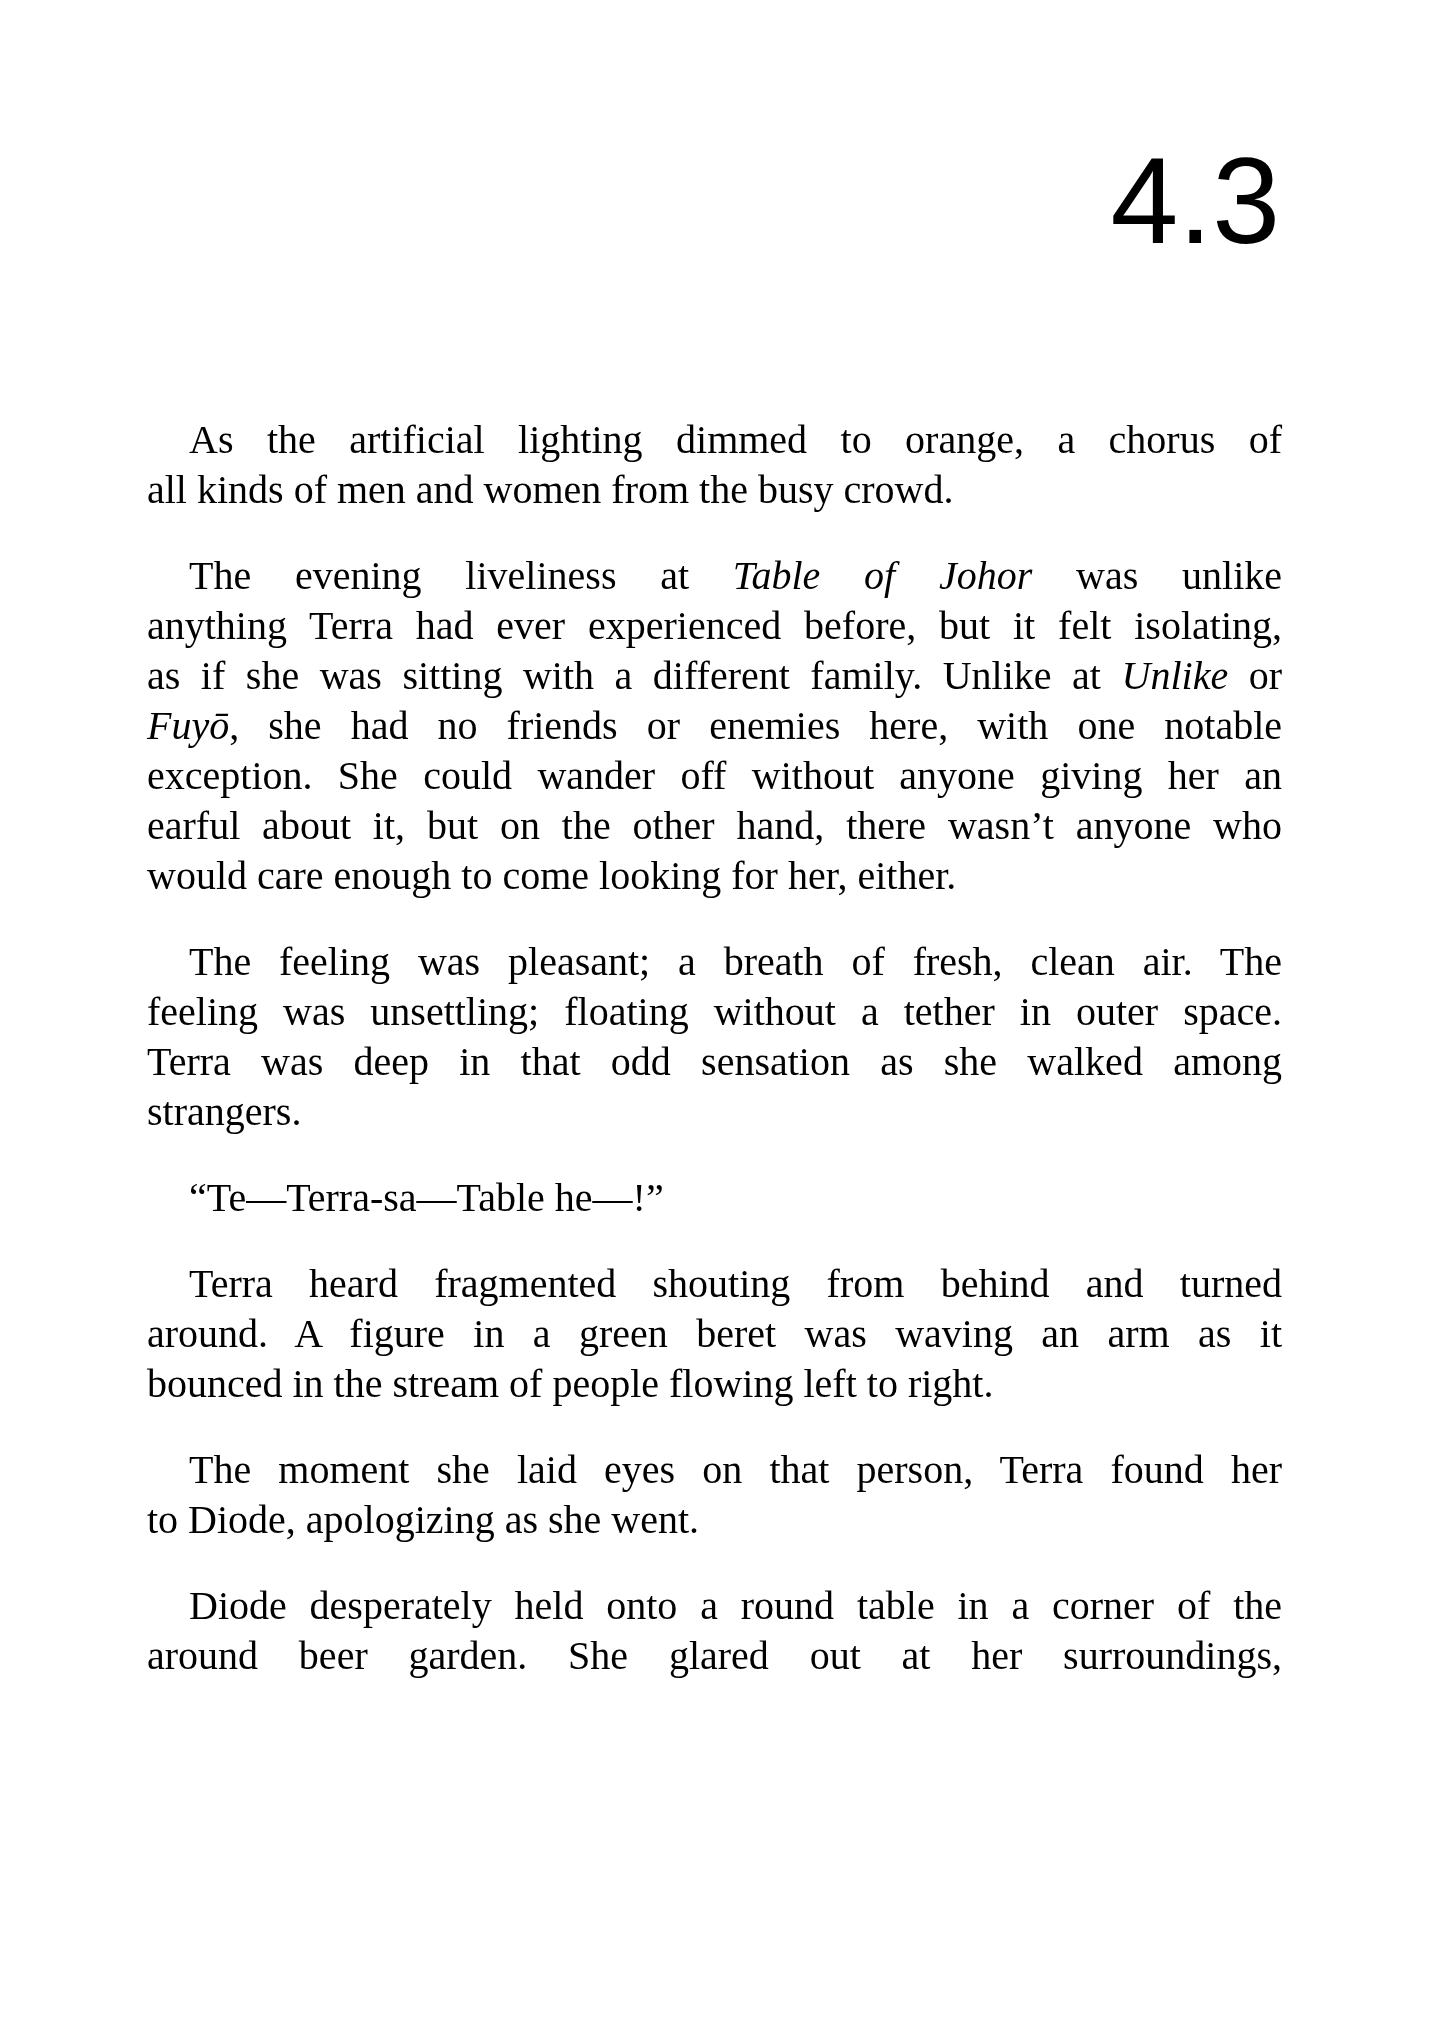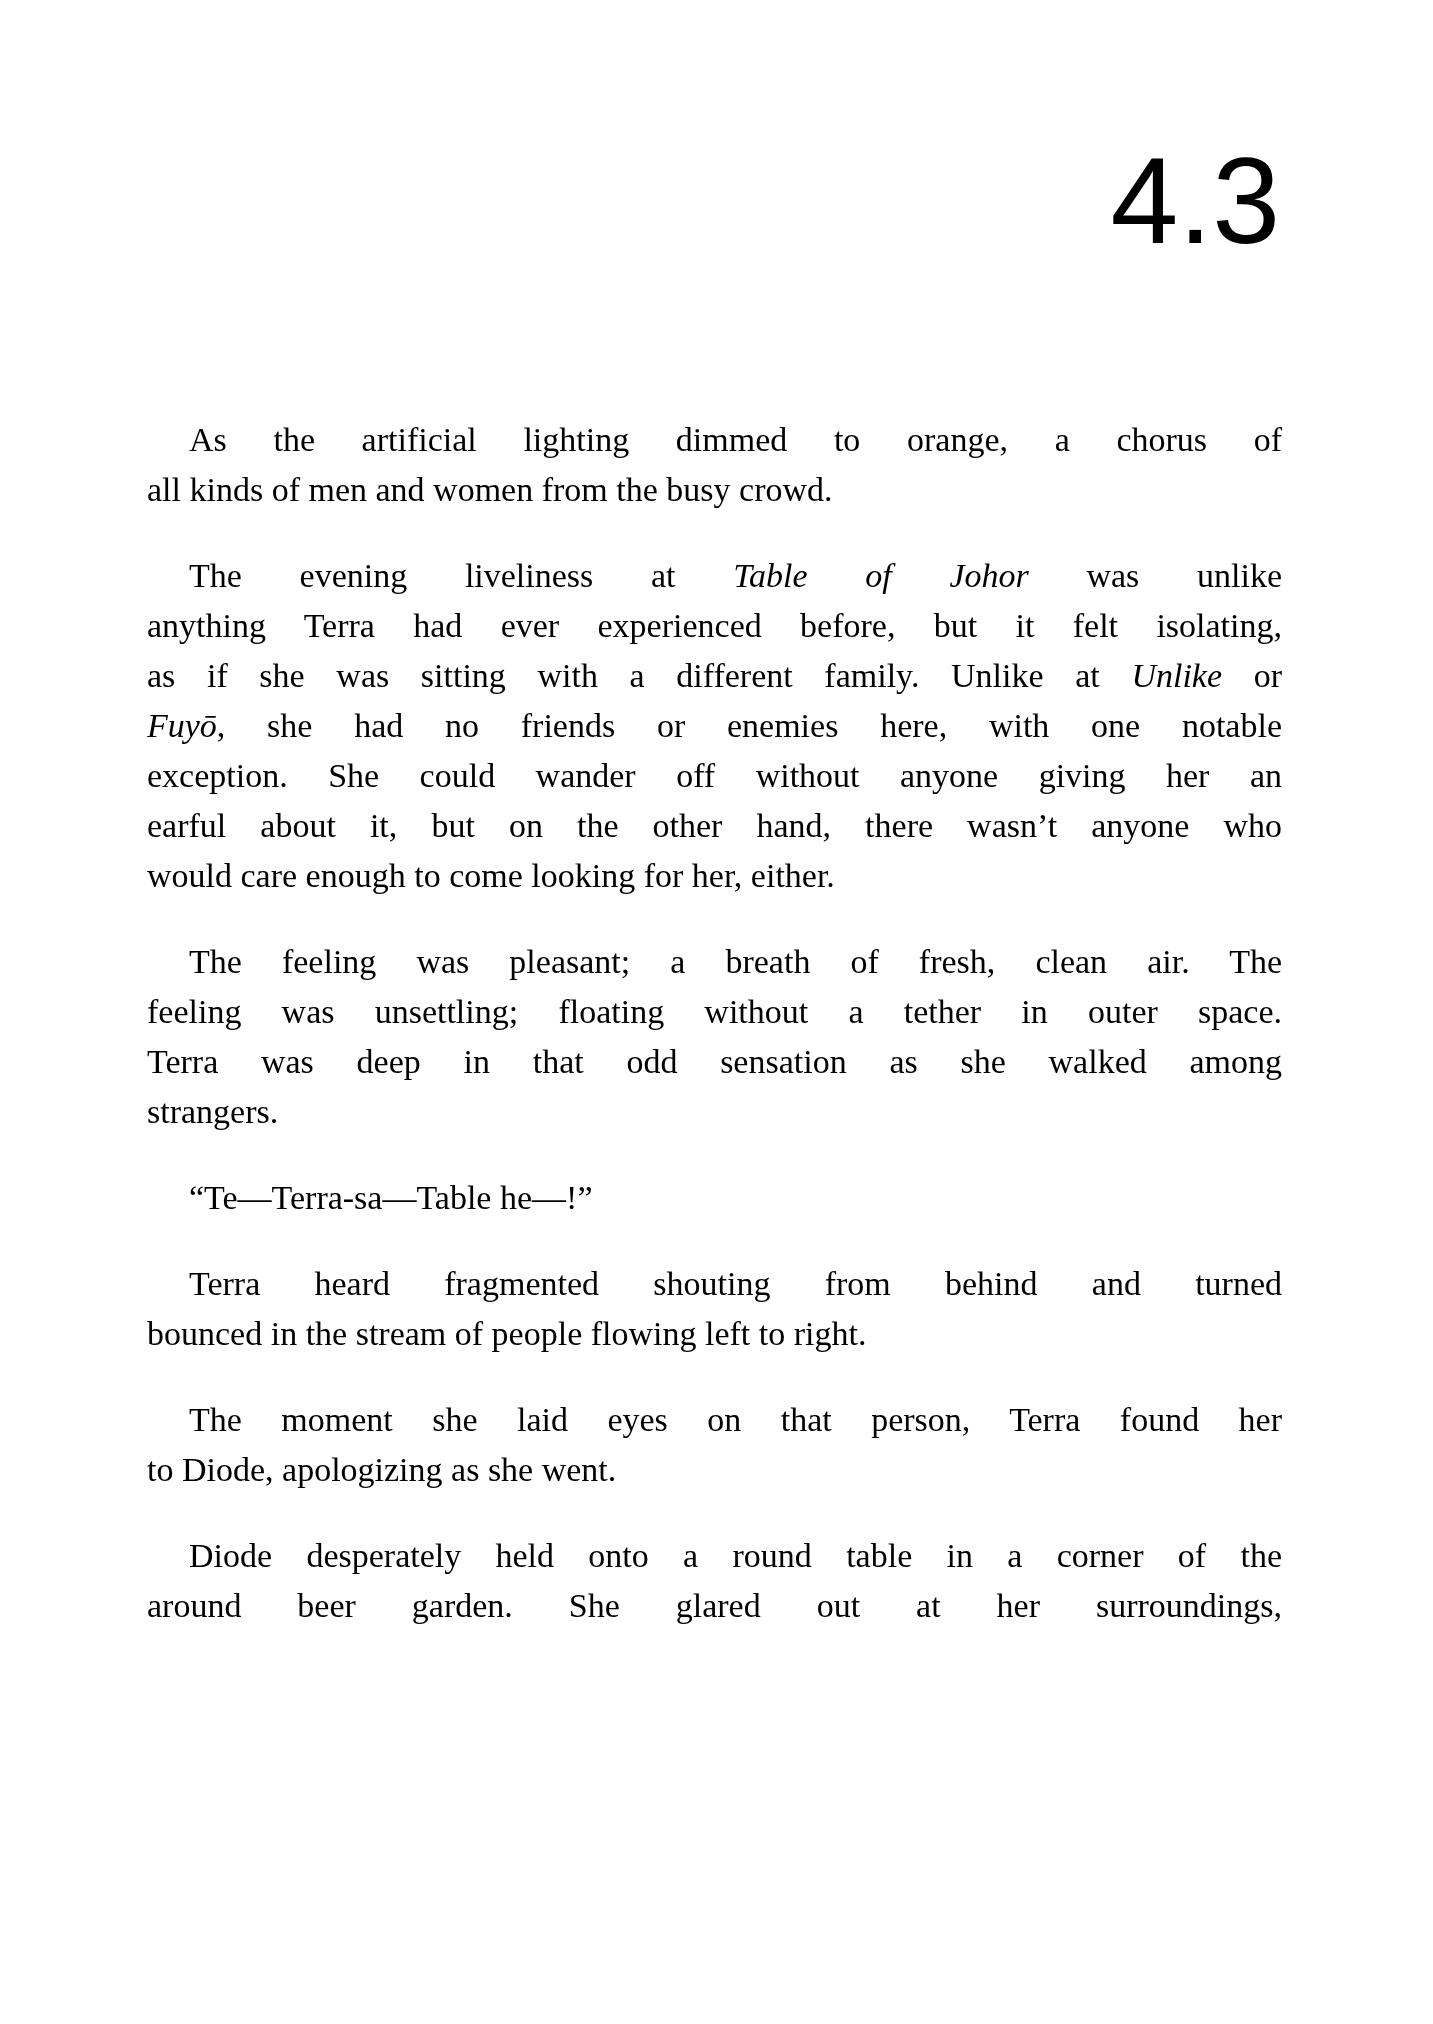--- a/index.html
+++ b/index.html
@@ -26,21 +26,21 @@
   }
   .body-text {
     position: absolute;
     left: 147px;
     top: 415px;
     width: 1135px;
   }
   .para { margin: 0 0 36px 0; }
   .para:last-child { margin-bottom: 0; }
   .line {
-    font-size: 34px;
+    font-size: 40px;
     line-height: 50px;
     text-align: left;
     white-space: normal;
     hyphens: none;
   }
   .line.just {
     text-align: justify;
     text-justify: inter-word;
     text-align-last: justify;
   }
@@ -82,20 +82,21 @@
         <div class="line just indent"><span>The feeling was pleasant; a breath of fresh, clean air. The</span></div>
         <div class="line just"><span>feeling was unsettling; floating without a tether in outer space.</span></div>
         <div class="line just"><span>Terra was deep in that odd sensation as she walked among</span></div>
         <div class="line"><span>strangers.</span></div>
       </div>
       <div class="para">
         <div class="line indent"><span>“Te—Terra-sa—Table he—!”</span></div>
       </div>
       <div class="para">
         <div class="line just indent"><span>Terra heard fragmented shouting from behind and turned</span></div>
+        <div class="line just"><span>around. A figure in a green beret was waving an arm as it</span></div>
         <div class="line"><span>bounced in the stream of people flowing left to right.</span></div>
       </div>
       <div class="para">
         <div class="line just indent"><span>The moment she laid eyes on that person, Terra found her</span></div>
         <div class="line"><span>to Diode, apologizing as she went.</span></div>
       </div>
       <div class="para">
         <div class="line just indent"><span>Diode desperately held onto a round table in a corner of the</span></div>
         <div class="line just"><span>around beer garden. She glared out at her surroundings,</span></div>
       </div>

